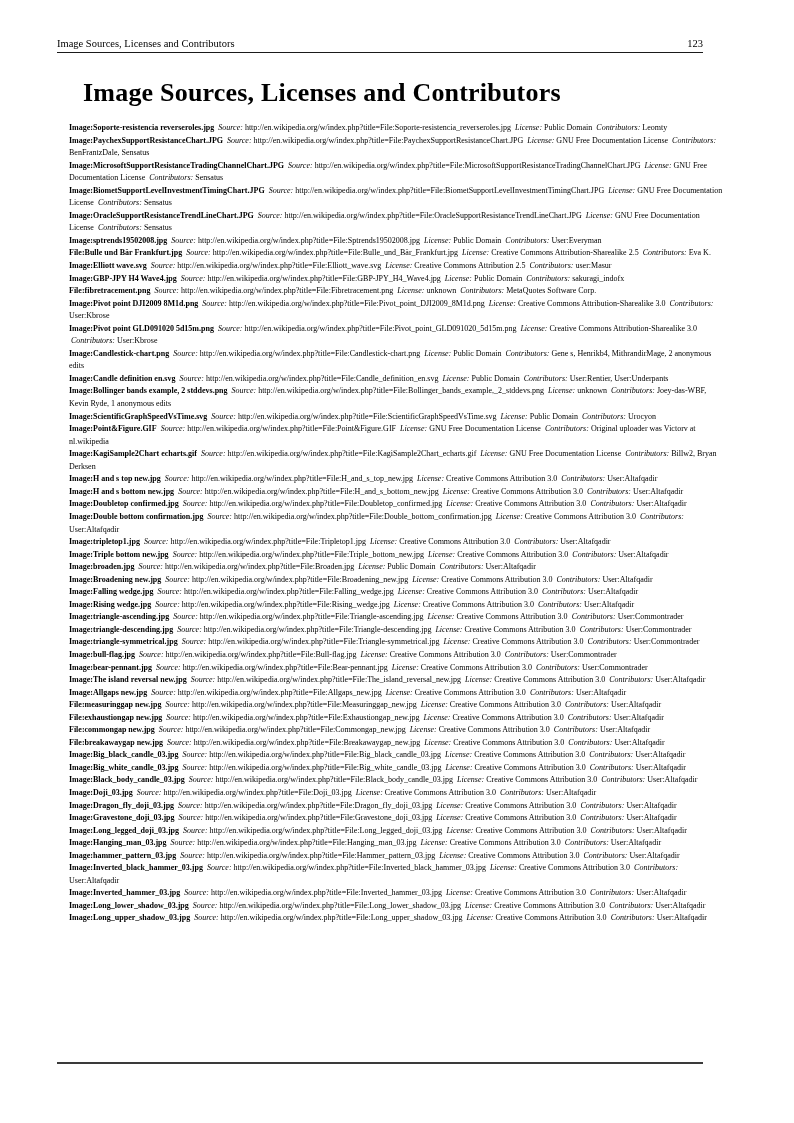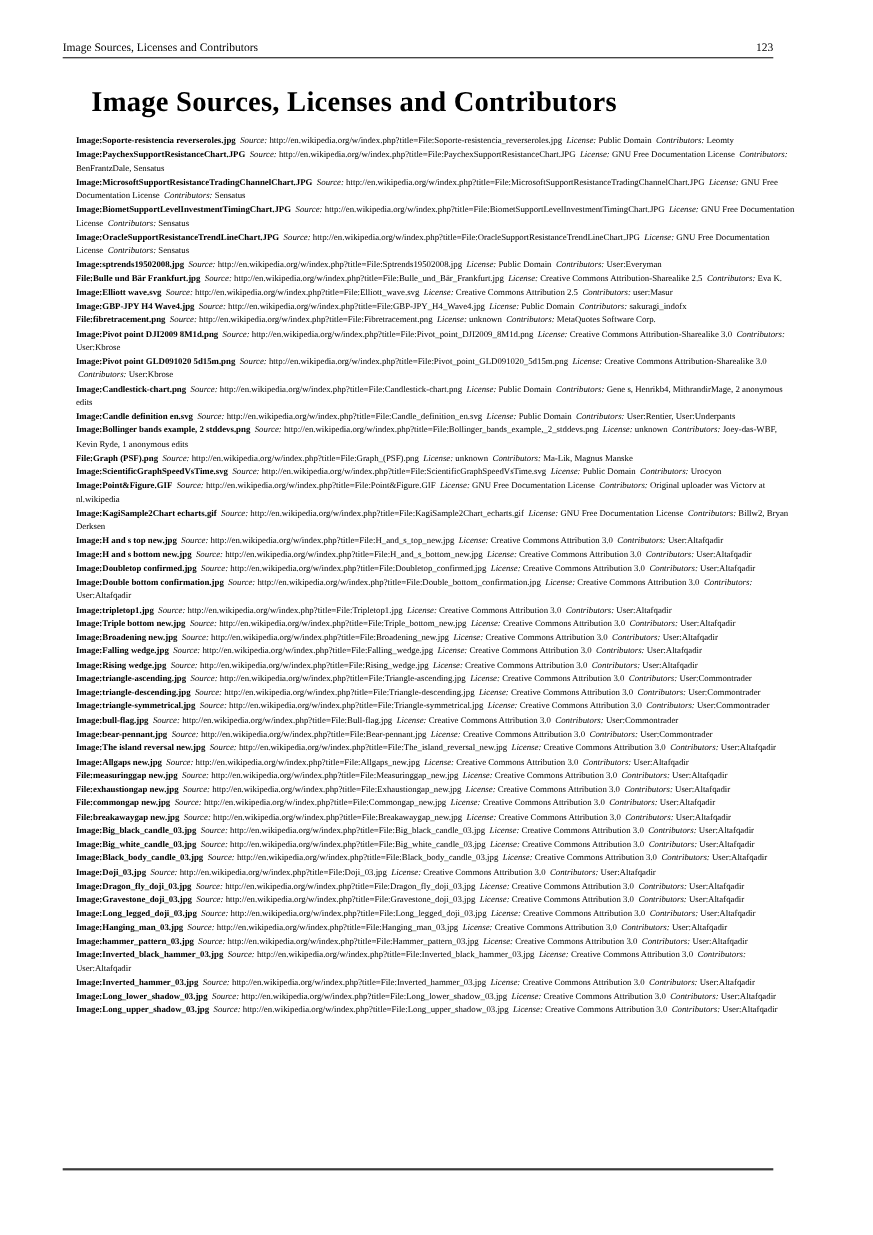--- a/index.html
+++ b/index.html
@@ -58,30 +58,30 @@
       <p class="entry"><b class="entry-name">Image:sptrends19502008.jpg</b> &nbsp;<i class="entry-label">Source:</i> <span class="entry-url">http://en.wikipedia.org/w/index.php?title=File:Sptrends19502008.jpg</span> &nbsp;<i class="entry-label">License:</i> <span class="entry-value">Public Domain</span> &nbsp;<i class="entry-label">Contributors:</i> <span class="entry-value">User:Everyman</span></p>
       <p class="entry"><b class="entry-name">File:Bulle und Bär Frankfurt.jpg</b> &nbsp;<i class="entry-label">Source:</i> <span class="entry-url">http://en.wikipedia.org/w/index.php?title=File:Bulle_und_Bär_Frankfurt.jpg</span> &nbsp;<i class="entry-label">License:</i> <span class="entry-value">Creative Commons Attribution-Sharealike 2.5</span> &nbsp;<i class="entry-label">Contributors:</i> <span class="entry-value">Eva K.</span></p>
       <p class="entry"><b class="entry-name">Image:Elliott wave.svg</b> &nbsp;<i class="entry-label">Source:</i> <span class="entry-url">http://en.wikipedia.org/w/index.php?title=File:Elliott_wave.svg</span> &nbsp;<i class="entry-label">License:</i> <span class="entry-value">Creative Commons Attribution 2.5</span> &nbsp;<i class="entry-label">Contributors:</i> <span class="entry-value">user:Masur</span></p>
       <p class="entry"><b class="entry-name">Image:GBP-JPY H4 Wave4.jpg</b> &nbsp;<i class="entry-label">Source:</i> <span class="entry-url">http://en.wikipedia.org/w/index.php?title=File:GBP-JPY_H4_Wave4.jpg</span> &nbsp;<i class="entry-label">License:</i> <span class="entry-value">Public Domain</span> &nbsp;<i class="entry-label">Contributors:</i> <span class="entry-value">sakuragi_indofx</span></p>
       <p class="entry"><b class="entry-name">File:fibretracement.png</b> &nbsp;<i class="entry-label">Source:</i> <span class="entry-url">http://en.wikipedia.org/w/index.php?title=File:Fibretracement.png</span> &nbsp;<i class="entry-label">License:</i> <span class="entry-value">unknown</span> &nbsp;<i class="entry-label">Contributors:</i> <span class="entry-value">MetaQuotes Software Corp.</span></p>
       <p class="entry"><b class="entry-name">Image:Pivot point DJI2009 8M1d.png</b> &nbsp;<i class="entry-label">Source:</i> <span class="entry-url">http://en.wikipedia.org/w/index.php?title=File:Pivot_point_DJI2009_8M1d.png</span> &nbsp;<i class="entry-label">License:</i> <span class="entry-value">Creative Commons Attribution-Sharealike 3.0</span> &nbsp;<i class="entry-label">Contributors:</i> <span class="entry-value">User:Kbrose</span></p>
       <p class="entry"><b class="entry-name">Image:Pivot point GLD091020 5d15m.png</b> &nbsp;<i class="entry-label">Source:</i> <span class="entry-url">http://en.wikipedia.org/w/index.php?title=File:Pivot_point_GLD091020_5d15m.png</span> &nbsp;<i class="entry-label">License:</i> <span class="entry-value">Creative Commons Attribution-Sharealike 3.0</span> &nbsp;<i class="entry-label">Contributors:</i> <span class="entry-value">User:Kbrose</span></p>
       <p class="entry"><b class="entry-name">Image:Candlestick-chart.png</b> &nbsp;<i class="entry-label">Source:</i> <span class="entry-url">http://en.wikipedia.org/w/index.php?title=File:Candlestick-chart.png</span> &nbsp;<i class="entry-label">License:</i> <span class="entry-value">Public Domain</span> &nbsp;<i class="entry-label">Contributors:</i> <span class="entry-value">Gene s, Henrikb4, MithrandirMage, 2 anonymous edits</span></p>
       <p class="entry"><b class="entry-name">Image:Candle definition en.svg</b> &nbsp;<i class="entry-label">Source:</i> <span class="entry-url">http://en.wikipedia.org/w/index.php?title=File:Candle_definition_en.svg</span> &nbsp;<i class="entry-label">License:</i> <span class="entry-value">Public Domain</span> &nbsp;<i class="entry-label">Contributors:</i> <span class="entry-value">User:Rentier, User:Underpants</span></p>
       <p class="entry"><b class="entry-name">Image:Bollinger bands example, 2 stddevs.png</b> &nbsp;<i class="entry-label">Source:</i> <span class="entry-url">http://en.wikipedia.org/w/index.php?title=File:Bollinger_bands_example,_2_stddevs.png</span> &nbsp;<i class="entry-label">License:</i> <span class="entry-value">unknown</span> &nbsp;<i class="entry-label">Contributors:</i> <span class="entry-value">Joey-das-WBF, Kevin Ryde, 1 anonymous edits</span></p>
-      <p class="entry"><b class="entry-name">File:Graph (PSF).png</b> &nbsp;<i class="entry-label">Source:</i> <span class="entry-url">http://en.wikipedia.org/w/index.php?title=File:Graph_(PSF).png</span> &nbsp;<i class="entry-label">License:</i> <span class="entry-value">unknown</span> &nbsp;<i class="entry-label">Contributors:</i> <span class="entry-value">Ma-Lik, Magnus Manske</span></p>
       <p class="entry"><b class="entry-name">Image:ScientificGraphSpeedVsTime.svg</b> &nbsp;<i class="entry-label">Source:</i> <span class="entry-url">http://en.wikipedia.org/w/index.php?title=File:ScientificGraphSpeedVsTime.svg</span> &nbsp;<i class="entry-label">License:</i> <span class="entry-value">Public Domain</span> &nbsp;<i class="entry-label">Contributors:</i> <span class="entry-value">Urocyon</span></p>
       <p class="entry"><b class="entry-name">Image:Point&amp;Figure.GIF</b> &nbsp;<i class="entry-label">Source:</i> <span class="entry-url">http://en.wikipedia.org/w/index.php?title=File:Point&amp;Figure.GIF</span> &nbsp;<i class="entry-label">License:</i> <span class="entry-value">GNU Free Documentation License</span> &nbsp;<i class="entry-label">Contributors:</i> <span class="entry-value">Original uploader was Victorv at nl.wikipedia</span></p>
       <p class="entry"><b class="entry-name">Image:KagiSample2Chart echarts.gif</b> &nbsp;<i class="entry-label">Source:</i> <span class="entry-url">http://en.wikipedia.org/w/index.php?title=File:KagiSample2Chart_echarts.gif</span> &nbsp;<i class="entry-label">License:</i> <span class="entry-value">GNU Free Documentation License</span> &nbsp;<i class="entry-label">Contributors:</i> <span class="entry-value">Billw2, Bryan Derksen</span></p>
       <p class="entry"><b class="entry-name">Image:H and s top new.jpg</b> &nbsp;<i class="entry-label">Source:</i> <span class="entry-url">http://en.wikipedia.org/w/index.php?title=File:H_and_s_top_new.jpg</span> &nbsp;<i class="entry-label">License:</i> <span class="entry-value">Creative Commons Attribution 3.0</span> &nbsp;<i class="entry-label">Contributors:</i> <span class="entry-value">User:Altafqadir</span></p>
       <p class="entry"><b class="entry-name">Image:H and s bottom new.jpg</b> &nbsp;<i class="entry-label">Source:</i> <span class="entry-url">http://en.wikipedia.org/w/index.php?title=File:H_and_s_bottom_new.jpg</span> &nbsp;<i class="entry-label">License:</i> <span class="entry-value">Creative Commons Attribution 3.0</span> &nbsp;<i class="entry-label">Contributors:</i> <span class="entry-value">User:Altafqadir</span></p>
       <p class="entry"><b class="entry-name">Image:Doubletop confirmed.jpg</b> &nbsp;<i class="entry-label">Source:</i> <span class="entry-url">http://en.wikipedia.org/w/index.php?title=File:Doubletop_confirmed.jpg</span> &nbsp;<i class="entry-label">License:</i> <span class="entry-value">Creative Commons Attribution 3.0</span> &nbsp;<i class="entry-label">Contributors:</i> <span class="entry-value">User:Altafqadir</span></p>
       <p class="entry"><b class="entry-name">Image:Double bottom confirmation.jpg</b> &nbsp;<i class="entry-label">Source:</i> <span class="entry-url">http://en.wikipedia.org/w/index.php?title=File:Double_bottom_confirmation.jpg</span> &nbsp;<i class="entry-label">License:</i> <span class="entry-value">Creative Commons Attribution 3.0</span> &nbsp;<i class="entry-label">Contributors:</i> <span class="entry-value">User:Altafqadir</span></p>
       <p class="entry"><b class="entry-name">Image:tripletop1.jpg</b> &nbsp;<i class="entry-label">Source:</i> <span class="entry-url">http://en.wikipedia.org/w/index.php?title=File:Tripletop1.jpg</span> &nbsp;<i class="entry-label">License:</i> <span class="entry-value">Creative Commons Attribution 3.0</span> &nbsp;<i class="entry-label">Contributors:</i> <span class="entry-value">User:Altafqadir</span></p>
       <p class="entry"><b class="entry-name">Image:Triple bottom new.jpg</b> &nbsp;<i class="entry-label">Source:</i> <span class="entry-url">http://en.wikipedia.org/w/index.php?title=File:Triple_bottom_new.jpg</span> &nbsp;<i class="entry-label">License:</i> <span class="entry-value">Creative Commons Attribution 3.0</span> &nbsp;<i class="entry-label">Contributors:</i> <span class="entry-value">User:Altafqadir</span></p>
+      <p class="entry"><b class="entry-name">Image:broaden.jpg</b> &nbsp;<i class="entry-label">Source:</i> <span class="entry-url">http://en.wikipedia.org/w/index.php?title=File:Broaden.jpg</span> &nbsp;<i class="entry-label">License:</i> <span class="entry-value">Public Domain</span> &nbsp;<i class="entry-label">Contributors:</i> <span class="entry-value">User:Altafqadir</span></p>
       <p class="entry"><b class="entry-name">Image:Broadening new.jpg</b> &nbsp;<i class="entry-label">Source:</i> <span class="entry-url">http://en.wikipedia.org/w/index.php?title=File:Broadening_new.jpg</span> &nbsp;<i class="entry-label">License:</i> <span class="entry-value">Creative Commons Attribution 3.0</span> &nbsp;<i class="entry-label">Contributors:</i> <span class="entry-value">User:Altafqadir</span></p>
       <p class="entry"><b class="entry-name">Image:Falling wedge.jpg</b> &nbsp;<i class="entry-label">Source:</i> <span class="entry-url">http://en.wikipedia.org/w/index.php?title=File:Falling_wedge.jpg</span> &nbsp;<i class="entry-label">License:</i> <span class="entry-value">Creative Commons Attribution 3.0</span> &nbsp;<i class="entry-label">Contributors:</i> <span class="entry-value">User:Altafqadir</span></p>
       <p class="entry"><b class="entry-name">Image:Rising wedge.jpg</b> &nbsp;<i class="entry-label">Source:</i> <span class="entry-url">http://en.wikipedia.org/w/index.php?title=File:Rising_wedge.jpg</span> &nbsp;<i class="entry-label">License:</i> <span class="entry-value">Creative Commons Attribution 3.0</span> &nbsp;<i class="entry-label">Contributors:</i> <span class="entry-value">User:Altafqadir</span></p>
       <p class="entry"><b class="entry-name">Image:triangle-ascending.jpg</b> &nbsp;<i class="entry-label">Source:</i> <span class="entry-url">http://en.wikipedia.org/w/index.php?title=File:Triangle-ascending.jpg</span> &nbsp;<i class="entry-label">License:</i> <span class="entry-value">Creative Commons Attribution 3.0</span> &nbsp;<i class="entry-label">Contributors:</i> <span class="entry-value">User:Commontrader</span></p>
       <p class="entry"><b class="entry-name">Image:triangle-descending.jpg</b> &nbsp;<i class="entry-label">Source:</i> <span class="entry-url">http://en.wikipedia.org/w/index.php?title=File:Triangle-descending.jpg</span> &nbsp;<i class="entry-label">License:</i> <span class="entry-value">Creative Commons Attribution 3.0</span> &nbsp;<i class="entry-label">Contributors:</i> <span class="entry-value">User:Commontrader</span></p>
       <p class="entry"><b class="entry-name">Image:triangle-symmetrical.jpg</b> &nbsp;<i class="entry-label">Source:</i> <span class="entry-url">http://en.wikipedia.org/w/index.php?title=File:Triangle-symmetrical.jpg</span> &nbsp;<i class="entry-label">License:</i> <span class="entry-value">Creative Commons Attribution 3.0</span> &nbsp;<i class="entry-label">Contributors:</i> <span class="entry-value">User:Commontrader</span></p>
       <p class="entry"><b class="entry-name">Image:bull-flag.jpg</b> &nbsp;<i class="entry-label">Source:</i> <span class="entry-url">http://en.wikipedia.org/w/index.php?title=File:Bull-flag.jpg</span> &nbsp;<i class="entry-label">License:</i> <span class="entry-value">Creative Commons Attribution 3.0</span> &nbsp;<i class="entry-label">Contributors:</i> <span class="entry-value">User:Commontrader</span></p>
       <p class="entry"><b class="entry-name">Image:bear-pennant.jpg</b> &nbsp;<i class="entry-label">Source:</i> <span class="entry-url">http://en.wikipedia.org/w/index.php?title=File:Bear-pennant.jpg</span> &nbsp;<i class="entry-label">License:</i> <span class="entry-value">Creative Commons Attribution 3.0</span> &nbsp;<i class="entry-label">Contributors:</i> <span class="entry-value">User:Commontrader</span></p>
       <p class="entry"><b class="entry-name">Image:The island reversal new.jpg</b> &nbsp;<i class="entry-label">Source:</i> <span class="entry-url">http://en.wikipedia.org/w/index.php?title=File:The_island_reversal_new.jpg</span> &nbsp;<i class="entry-label">License:</i> <span class="entry-value">Creative Commons Attribution 3.0</span> &nbsp;<i class="entry-label">Contributors:</i> <span class="entry-value">User:Altafqadir</span></p>
       <p class="entry"><b class="entry-name">Image:Allgaps new.jpg</b> &nbsp;<i class="entry-label">Source:</i> <span class="entry-url">http://en.wikipedia.org/w/index.php?title=File:Allgaps_new.jpg</span> &nbsp;<i class="entry-label">License:</i> <span class="entry-value">Creative Commons Attribution 3.0</span> &nbsp;<i class="entry-label">Contributors:</i> <span class="entry-value">User:Altafqadir</span></p>

